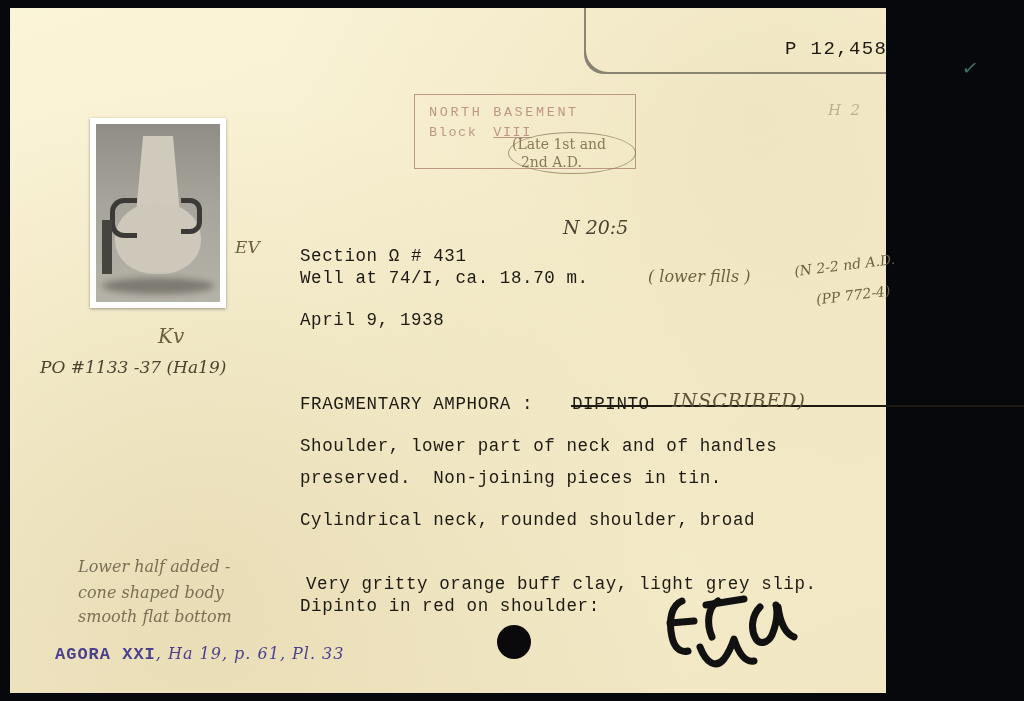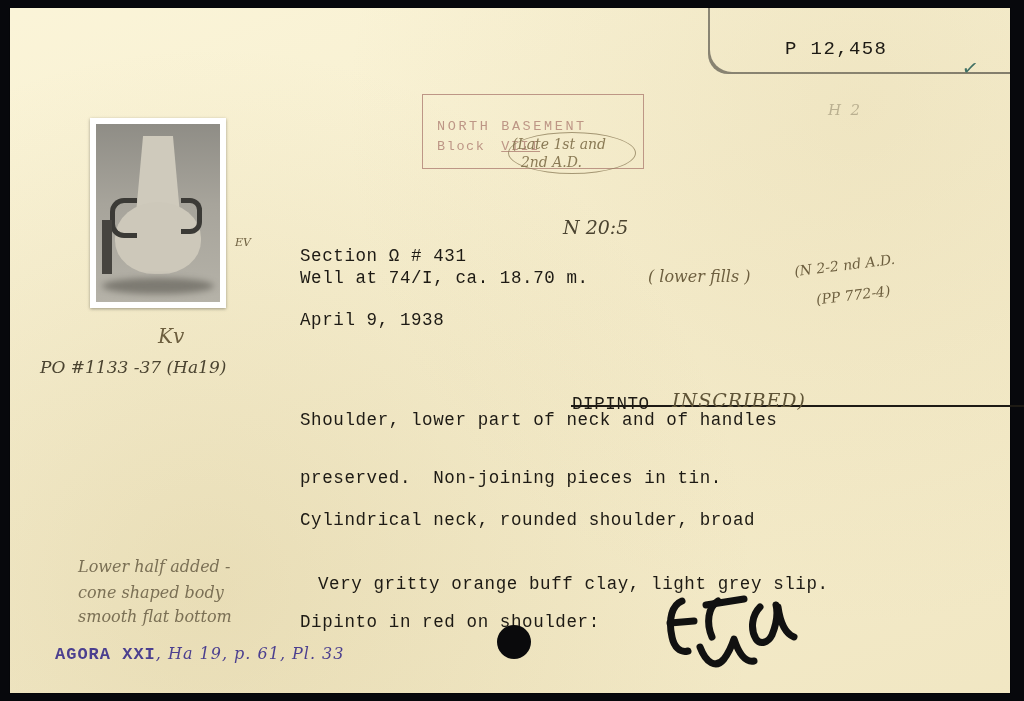--- a/index.html
+++ b/index.html
@@ -18,21 +18,21 @@
     width: 1024px;
     height: 701px;
     background: #07080c;
   }
 
   
   .card {
     position: absolute;
     left: 10px;
     top: 8px;
-    width: 1000px;
+    width: 876px;
     height: 685px;
     background: #f5edcd;
     box-shadow: 0 0 0 1px rgba(0,0,0,0.2);
   }
   .notch-corner2 {
     position: absolute;
     right: 0px;
     top: 0px;
     width: 302px;
     height: 66px;
@@ -88,34 +88,32 @@
     position: absolute;
     left: 404px;
     top: 86px;
     width: 222px;
     height: 75px;
     border: 1.4px solid #b98f80;
     color: #b98f80;
     font-family: "Liberation Mono", monospace;
     font-size: 13.5px;
     letter-spacing: 2.6px;
-    padding: 22px 0 0 14px;
+    padding: 8px 0 0 14px;
     box-sizing: border-box;
     line-height: 1.5;
     opacity: 0.92;
-    margin-left: 8px;
   }
   .stamp .row3 { letter-spacing: 1.6px; }
   .stamp u { text-decoration: underline; }
   .stamp-hand {
     position: absolute;
     left: 502px;
     top: 128px;
     font-family: "DejaVu Serif", serif;
-    font-style: italic;
     color: #8a7a55;
     font-size: 14px;
     line-height: 1.25;
     white-space: pre;
   }
   .stamp-paren {
     position: absolute;
     left: 498px;
     top: 124px;
     width: 126px;
@@ -279,50 +277,51 @@
       <div class="photo">
         <div class="vessel-neck"></div>
         <div class="vessel-body"></div>
         <div class="handle-l"></div>
         <div class="handle-r"></div>
         <div class="scale-bar"></div>
         <div class="photo-shadow"></div>
       </div>
     </div>
 
-    <div class="hand" style="left:225px; top:228px; font-size:11px;">EV</div>
+    <div class="hand" style="left:225px; top:228px; font-size:17px;">EV</div>
 
     <div class="hand" style="left:148px; top:315px; font-size:20px;">Kv</div>
 
     <div class="hand dark" style="left:30px; top:348px; font-size:17px;">PO #1133 -37 (Ha19)</div>
 
     <div class="hand dark" style="left:553px; top:207px; font-size:19px;">N 20:5</div>
 
     <div class="typed" style="left:290px; top:236px;">Section Ω # 431</div>
 
     <div class="typed" style="left:290px; top:258px;">Well at 74/I, ca. 18.70 m.</div>
 
     <div class="hand" style="left:638px; top:258px; font-size:16px;">( lower fills )</div>
 
     <div class="hand small" style="left:784px; top:248px; transform:rotate(-7deg);">(N 2-2 nd A.D.</div>
     <div class="hand small" style="left:806px; top:278px; transform:rotate(-7deg);">(PP 772-4)</div>
 
     <div class="typed" style="left:290px; top:300px;">April 9, 1938</div>
 
 
+    <div class="typed" style="left:290px; top:384px;">FRAGMENTARY AMPHORA :</div>
     <div class="typed strike" style="left:562px; top:384px;">DIPINTO</div>
     <div class="hand" style="left:662px; top:380px; font-size:19px; letter-spacing:1px; color:#5e5336;">INSCRIBED)</div>
 
-    <div class="typed" style="left:290px; top:400px;">Shoulder, lower part of neck and of handles</div>
+    <div class="typed" style="left:290px; top:426px;">Shoulder, lower part of neck and of handles</div>
     <div class="typed" style="left:290px; top:458px;">preserved.  Non-joining pieces in tin.</div>
 
     <div class="typed" style="left:290px; top:500px;">Cylindrical neck, rounded shoulder, broad</div>
 
-    <div class="typed" style="left:308px; top:564px;">Very gritty orange buff clay, light grey slip.</div>
-    <div class="typed" style="left:290px; top:586px;margin-top:16px;">Dipinto in red on shoulder:</div>
+    <div class="typed" style="left:296px; top:564px;">Very gritty orange buff clay, light grey slip.</div>
+    <div class="typed" style="left:290px; top:586px;">Dipinto in red on shoulder:</div>
 
     <div class="hand pencil" style="left:68px; top:548px;">Lower half added -</div>
     <div class="hand pencil" style="left:68px; top:574px;">cone shaped body</div>
     <div class="hand pencil" style="left:68px; top:598px;">smooth flat bottom</div>
 
     <div style="position:absolute; left:45px; top:636px; color:#4b3f8f; font-family:'Liberation Mono', monospace; font-size:17px; letter-spacing:1px; font-weight:700;">
       <span>AGORA XXI</span><span style="font-family:'DejaVu Serif', serif; font-style:italic; font-weight:400; font-size:16px;">, Ha 19, p. 61, Pl. 33</span>
     </div>
 
     <div class="punch"></div>

